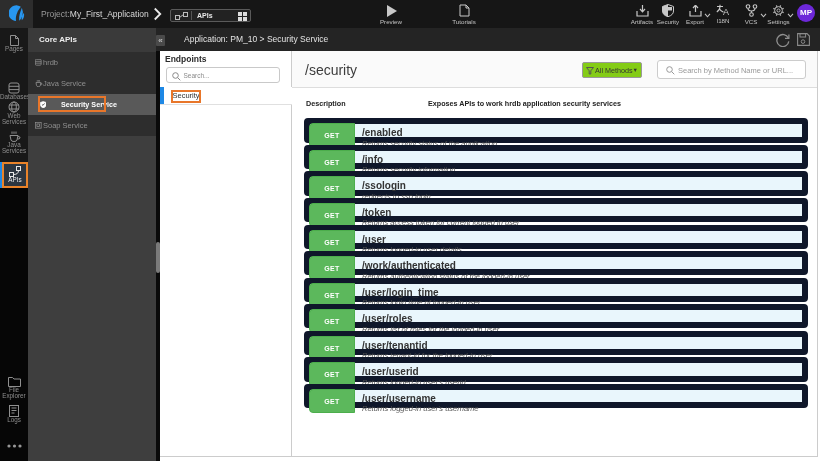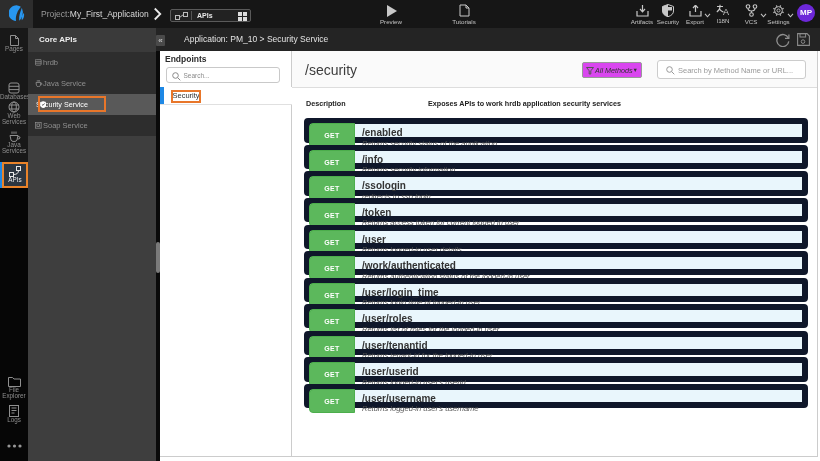--- a/index.html
+++ b/index.html
@@ -58,22 +58,22 @@
 #epsearch span { position:absolute; left:17px; top:3.5px; font-size:6.5px; color:#8a8a8a; }
 #eprow { left:159.5px; top:87px; width:132px; height:18px; background:#fff; border-bottom:1px solid #e0e0e0; }
 #epbluebar { left:159.5px; top:87px; width:4px; height:17px; background:#1e88e5; }
 #epselbox { left:170.5px; top:89.5px; width:30px; height:13.5px; border:2px solid #e8762a; }
 #eprow .t { position:absolute; left:13px; top:4px; font-size:7.5px; color:#333; }
 
 
 #content { left:292px; top:51px; width:526px; height:406px; background:#fff; }
 #cheadband { left:292px; top:51px; width:526px; height:37px; background:#fafafa; border-bottom:1px solid #ddd; }
 #ctitle { left:305px; top:61.5px; font-size:14px; color:#3c3c3c; }
-#methodsbtn { left:582px; top:62px; width:60px; height:16px; border:1px solid #999; border-radius:2px; background:#d946ef;
-  font-size:7.5px; color:#333; white-space:nowrap;font-style:italic; }
+#methodsbtn { left:582px; top:62px; width:60px; height:16px; border:1px solid #999; border-radius:2px; background:#84cc16;
+  font-size:7.5px; color:#333; white-space:nowrap; }
 #methodsbtn .lbl { position:absolute; left:12px; top:3px; font-size:7.2px; }
 #methodsbtn .caret { position:absolute; right:3px; top:4px; font-size:5.5px; }
 #csearch { left:657px; top:60px; width:149px; height:19px; border:1px solid #ccc; border-radius:3px; background:#fff; }
 #csearch span { position:absolute; left:20px; top:5px; font-size:7.5px; color:#999; white-space:nowrap; }
 #desclbl { left:306px; top:99px; font-size:7.2px; font-weight:bold; color:#222; }
 #desctxt { left:428px; top:99px; font-size:7.2px; font-weight:bold; color:#222; }
 #cright { left:817px; top:51px; width:1px; height:406px; background:#ccc; }
 #cbottom { left:159.5px; top:456px; width:658.5px; height:1px; background:#ccc; }
 
 
@@ -266,21 +266,21 @@
       <svg width="6.5" height="6.5" viewBox="0 0 10 10">
         <rect x="0.5" y="0.5" width="9" height="9" rx="1.5" fill="none" stroke="#8f8f8f" stroke-width="1.2"></rect>
         <path d="M0.5,3.6 L9.5,3.6 M0.5,6.4 L9.5,6.4" stroke="#8f8f8f" stroke-width="1.2"></path>
       </svg>hrdb</div>
     <div class="p2item">
       <svg width="7.5" height="7" viewBox="0 0 11 10">
         <path d="M1.5,3.5 L8.5,3.5 L7.8,8 Q7.6,9.5 5,9.5 Q2.4,9.5 2.2,8 Z" fill="none" stroke="#8f8f8f" stroke-width="1.2"></path>
         <path d="M8.5,4.5 Q10.7,4.5 10.3,6 Q10,7.2 8,7" fill="none" stroke="#8f8f8f" stroke-width="1.2"></path>
         <path d="M3.3,0.2 L3.3,2.2 M5,0.2 L5,2.2 M6.7,0.2 L6.7,2.2" stroke="#8f8f8f" stroke-width="1.2"></path>
       </svg>Java Service</div>
-    <div class="p2item sel" style="padding-left:8px;font-weight:normal;color:#fff;font-size:7.2px">
+    <div class="p2item sel" style="padding-left:33px;font-weight:bold;color:#fff;font-size:7.2px">
       <svg style="left:11.5px;top:6.5px" width="6.5" height="7.5" viewBox="0 0 10 11">
         <path d="M5,0.5 L9.5,2 L9.5,5.5 Q9.5,8.8 5,10.6 Q0.5,8.8 0.5,5.5 L0.5,2 Z" fill="#fff" stroke="#fff"></path>
         <path d="M3,5 L4.5,6.5 L7,3.5" stroke="#595959" stroke-width="1.5" fill="none"></path>
       </svg>Security Service</div>
     <div class="p2item">
       <svg width="6.5" height="6.5" viewBox="0 0 10 10">
         <rect x="0.5" y="0.5" width="9" height="9" fill="none" stroke="#8f8f8f" stroke-width="1.2"></rect>
         <rect x="3" y="3" width="4" height="4" fill="none" stroke="#8f8f8f" stroke-width="1.2"></rect>
       </svg>Soap Service</div>
   </div>

